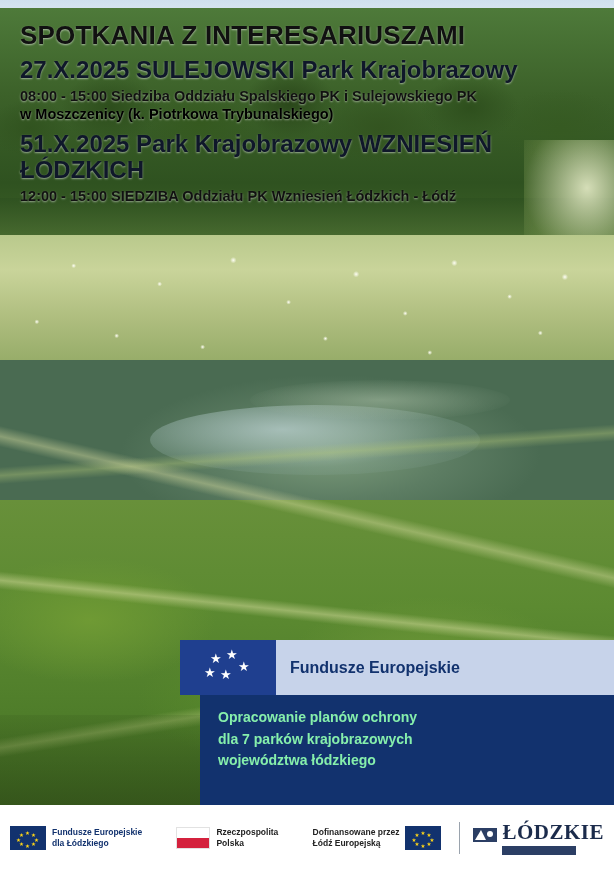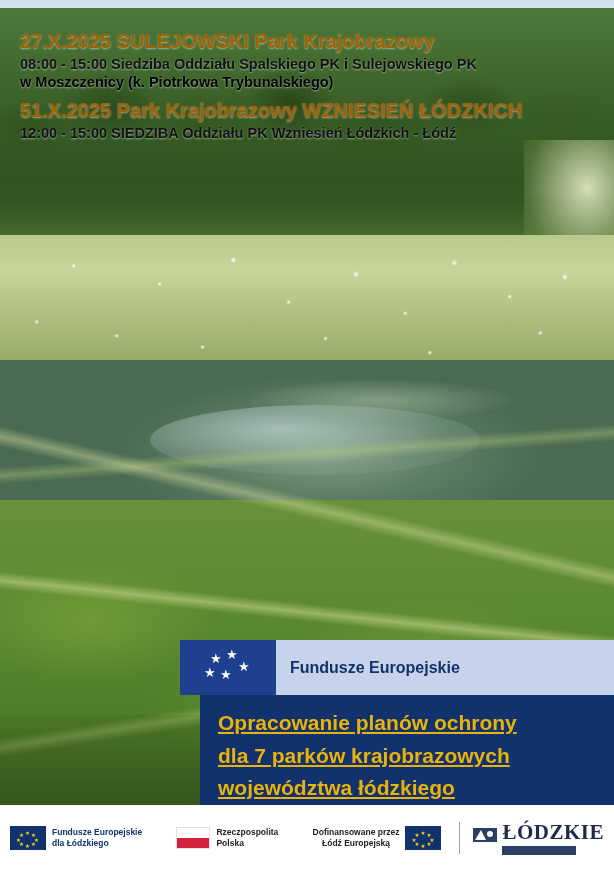--- a/index.html
+++ b/index.html
@@ -121,21 +121,21 @@
   .head {
     position:absolute; left:0; top:0; width:614px;
     padding: 22px 14px 8px 20px;
   }
   .head .title {
     font-size: 26px; font-weight: bold; color:#111;
     letter-spacing: 0.2px; line-height: 1.05;
     text-shadow: 0 1px 2px rgba(255,255,255,0.55);
   }
   .head .l1, .head .l3 {
-    font-size: 20px; font-weight: bold; color:#a16207; margin-top: 8px;
+    font-size: 24px; font-weight: bold; color:#0f172a; margin-top: 8px;
     line-height: 1.1;
     text-shadow: 0 1px 2px rgba(255,255,255,0.5);
   }
   .head .l2, .head .l4 {
     font-size: 14.5px; font-weight: bold; color:#111; margin-top: 3px;
     line-height: 1.25;
     text-shadow: 0 1px 2px rgba(255,255,255,0.5);
   }
   .head .l2b { font-size: 14.5px; font-weight: bold; color:#000000; line-height:1.25;
     text-shadow: 0 1px 2px rgba(255,255,255,0.5); }
@@ -158,21 +158,21 @@
     padding-left: 14px;
   }
 
   
   .project {
     position:absolute; left:200px; top:695px; width:414px; height:110px;
     background: #12326e;
     padding: 12px 16px 0 18px;
   }
   .project div {
-    color:#eab308; font-size: 21px; font-weight: bold; line-height: 1.55; text-decoration: underline;
+    color:#86efac; font-size: 14px; font-weight: bold; line-height: 1.55;
   }
 
   
   .footer {
     position:absolute; left:0; bottom:0; width:614px; height:66px;
     background:#ffffff;
     display:flex; align-items:center;
     padding: 0 10px;
   }
   .f-item { display:flex; align-items:center; height:44px; }
@@ -224,20 +224,21 @@
     <div class="water">
       <div class="sheen"></div>
       <div class="sheen2"></div>
     </div>
     <div class="moss"></div>
     <div class="reeds"></div>
     <div class="bank"></div>
   </div>
 
   <div class="head">
+    <div class="title">SPOTKANIA Z INTERESARIUSZAMI</div>
     <div class="l1">27.X.2025 SULEJOWSKI Park Krajobrazowy</div>
     <div class="l2">08:00 - 15:00 Siedziba Oddziału Spalskiego PK i Sulejowskiego PK</div>
     <div class="l2b">w Moszczenicy (k. Piotrkowa Trybunalskiego)</div>
     <div class="l3">51.X.2025 Park Krajobrazowy WZNIESIEŃ ŁÓDZKICH</div>
     <div class="l4">12:00 - 15:00 SIEDZIBA Oddziału PK Wzniesień Łódzkich  - Łódź</div>
   </div>
 
   <div class="eu-banner">
     <div class="stars">
       <span class="s" style="left:30px; top:12px;">★</span>
@@ -280,21 +281,21 @@
       <div class="pl-flag"></div>
       <div class="f-txt dark">
         <div>Rzeczpospolita</div>
         <div>Polska</div>
       </div>
     </div>
 
     <div class="gap"></div>
 
     <div class="f-item">
-      <div class="f-txt dark" style="text-align:center; margin-right:6px;">
+      <div class="f-txt dark" style="text-align:left; margin-right:6px;">
         <div>Dofinansowane przez</div>
         <div>Łódź Europejską</div>
       </div>
       <div class="eu-flag">
         <span class="s" style="left:15px; top:5px;">★</span>
         <span class="s" style="left:21px; top:7px;">★</span>
         <span class="s" style="left:24px; top:12px;">★</span>
         <span class="s" style="left:21px; top:16px;">★</span>
         <span class="s" style="left:15px; top:18px;">★</span>
         <span class="s" style="left:9px; top:16px;">★</span>

